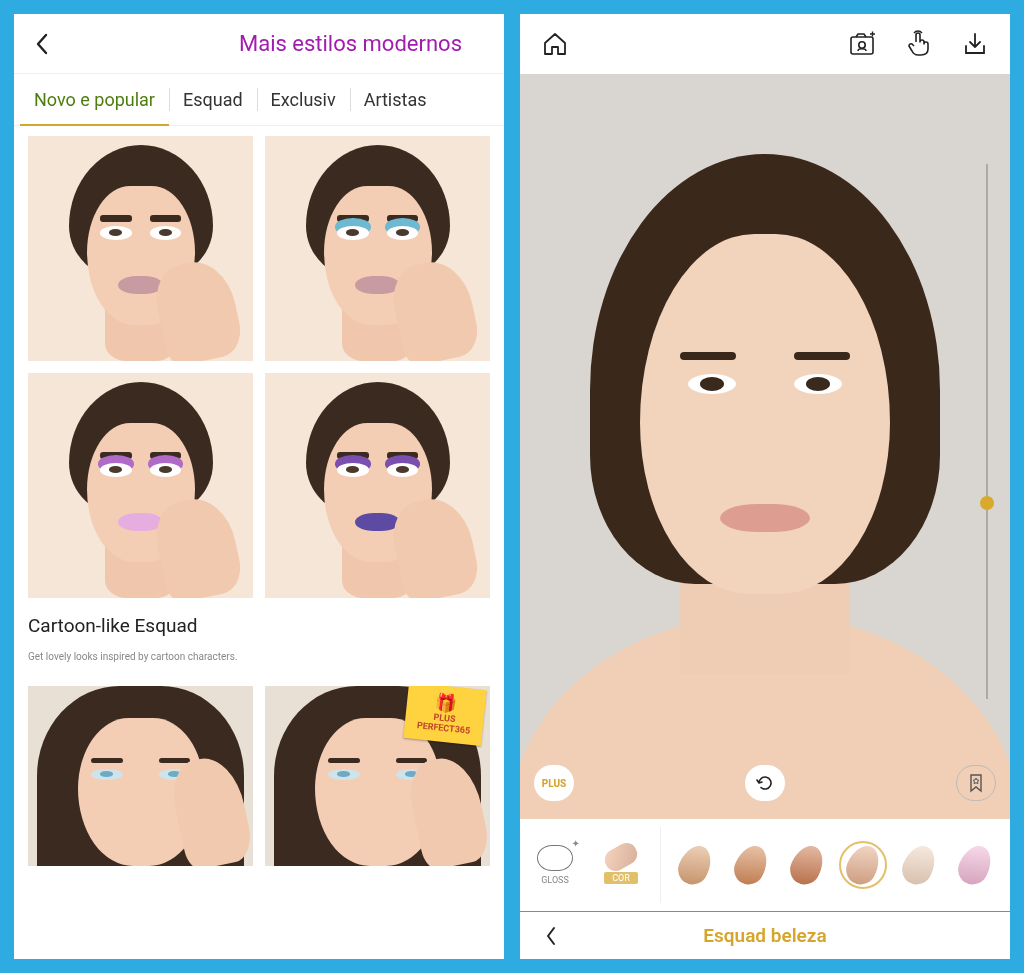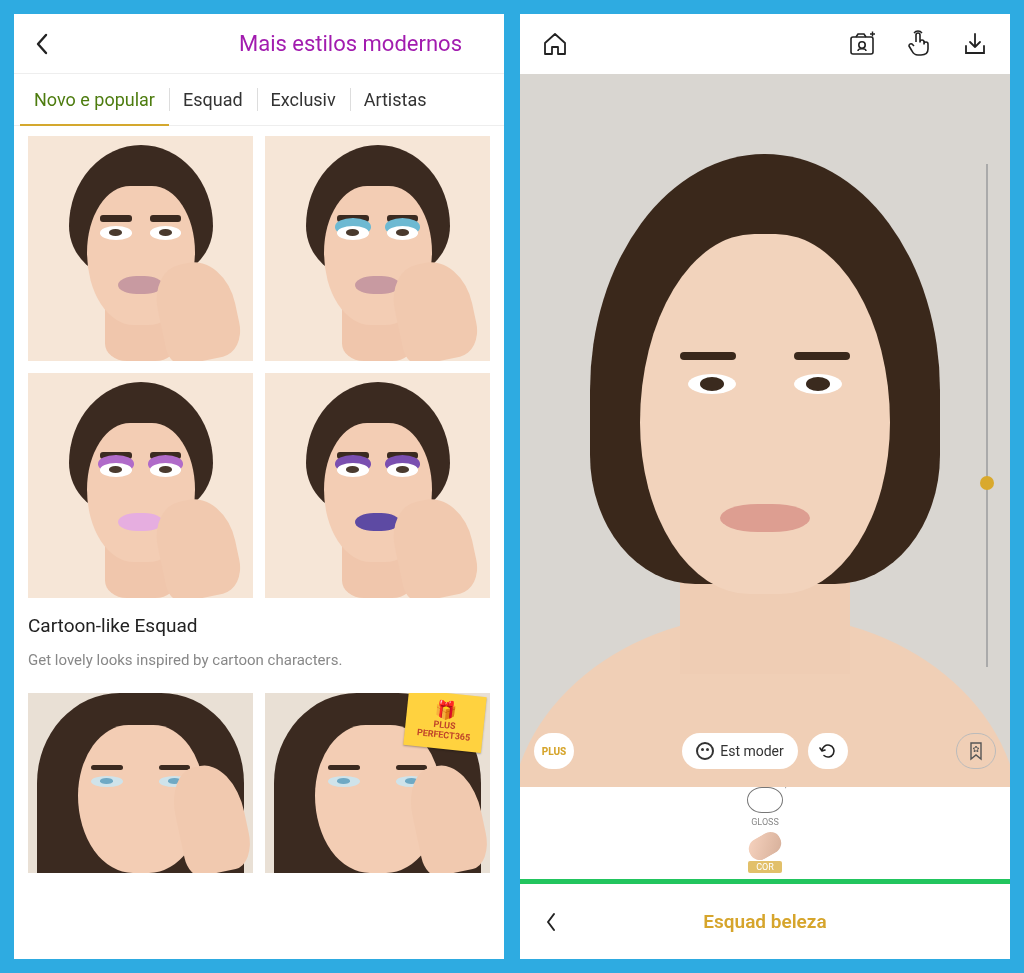--- a/index.html
+++ b/index.html
@@ -51,21 +51,21 @@
   .eye { position:absolute; width:14%; height:6%; background:#fff; border-radius:50%; top:40%;}
   .eye.l{ left:32%;} .eye.r{ right:32%;}
   .pupil{ position:absolute; top:25%; left:30%; right:30%; bottom:25%; background:#4a3a2e; border-radius:50%;}
   .brow{ position:absolute; width:14%; height:3%; background:#3b2a20; border-radius:3px; top:35%;}
   .brow.l{left:32%;} .brow.r{right:32%;}
   .lips{ position:absolute; left:40%; right:40%; top:62%; height:8%; border-radius:50%/60%;}
   .hand{ position:absolute; bottom:0; right:8%; width:34%; height:44%; background:#f1c9af; border-radius:40% 50% 30% 20%; transform:rotate(-12deg);}
   .section-row{ display:flex; align-items:center; justify-content:space-between; margin-top:6px;}
   .section-title{ font-size:19px; color:#222;}
   .try-btn{ background:#000; color:#fff; border:none; border-radius:6px; padding:10px 14px; font-size:16px; cursor:pointer;}
-  .section-desc{ color:#888; font-size:15px; margin:4px 0 14px;}
+  .section-desc{ color:#888; font-size:10px; margin:4px 0 14px;}
   .thumb2 { background:#e9e0d5; height:180px; position:relative; overflow:hidden;}
   .plus-badge{
     position:absolute; top:0; right:6px; width:78px; height:56px; background:#ffd23f;
     transform:rotate(6deg); box-shadow:0 1px 2px rgba(0,0,0,.3);
     display:flex; flex-direction:column; align-items:center; justify-content:center;
     font-size:9px; font-weight:700; color:#c0442a;
   }
   .plus-badge .gift{ font-size:18px; line-height:1; color:#c0442a;}
   
   .toolbar{ height:60px; display:flex; align-items:center; padding:0 18px; gap:22px;}
@@ -87,31 +87,31 @@
   .model-brow.l{left:160px;} .model-brow.r{right:160px;}
   .model-lips{ position:absolute; left:200px; right:200px; top:430px; height:28px; background:#dd9e91; border-radius:50%/60%;}
   .chip-row{ position:absolute; left:0; right:0; bottom:18px; display:flex; align-items:center; gap:10px; padding:0 14px;}
   .chip{ background:#fff; border-radius:18px; height:36px; display:flex; align-items:center; padding:0 14px; font-size:14px; color:#333;}
   .chip.plus{ background:#fff; width:40px; padding:0; justify-content:center; font-size:10px; font-weight:800; color:#d6a52c;}
   .chip.icon-only{ width:40px; padding:0; justify-content:center;}
   .chip .face-ico{ width:18px;height:18px;border:2px solid #333;border-radius:50%;margin-right:6px;position:relative;}
   .chip .face-ico::before{content:"";position:absolute;top:4px;left:3px;width:3px;height:3px;background:#333;border-radius:50%;}
   .chip .face-ico::after{content:"";position:absolute;top:4px;right:3px;width:3px;height:3px;background:#333;border-radius:50%;}
   .chip-spacer{flex:1;}
-  .swatch-bar{ background:#fff; height:92px; display:flex; align-items:center; padding:0 6px; gap:8px; overflow:hidden;flex-direction:column;}
+  .swatch-bar{ background:#fff; height:92px; display:flex; align-items:center; padding:0 6px; gap:8px; overflow:hidden;}
   .swatch-col{ display:flex; flex-direction:column; align-items:center; gap:4px; font-size:10px; color:#888; width:58px;}
   .swatch-lips{ width:36px;height:26px;border:1.5px solid #777;border-radius:50%/60%; position:relative;}
   .swatch-lips::after{content:"✦";position:absolute;top:-8px;right:-8px;font-size:10px;color:#888;}
   .swatch-pill{ width:34px;height:22px; border-radius:11px; display:inline-block; background:linear-gradient(135deg,#fff3, #0002), var(--c, #eee); transform:rotate(-30deg);}
   .swatch-label{ font-size:9px; color:#888;}
   .swatch-label.cor{ background:#e2c06a; color:#fff; padding:1px 8px; border-radius:2px;}
   .sw-item{ width:48px; height:48px; border-radius:50%; display:flex; align-items:center; justify-content:center; cursor:pointer;}
   .sw-item.sel{ border:2px solid #e2c06a;}
   .sw-blob{ width:30px; height:40px; border-radius:50% 50% 50% 50% / 60% 60% 40% 40%; transform:rotate(25deg);}
-  .bottom-row{ height:80px; display:flex; align-items:center; padding:0 14px; border-top:5px solid #22c55e;}
+  .bottom-row{ height:48px; display:flex; align-items:center; padding:0 14px; border-top:1px solid #22c55e;}
   .bottom-title{ flex:1; text-align:center; color:#d6a52c; font-size:19px; font-weight:600;}
 </style>
 </head>
 <body>
 
 <div class="phone">
   <div class="hdr">
     <div class="back-chevron">
       <svg width="16" height="24" viewBox="0 0 16 24">
           <path d="M12 3 L4 12 L12 21" stroke="#222" stroke-width="2.4" fill="none" stroke-linecap="round" stroke-linejoin="round"></path>
@@ -289,24 +289,20 @@
         <div class="model-pupil"></div>
       </div>
     <div class="model-lips"></div>
 
     <div class="slider-track"></div>
     <div class="slider-thumb"></div>
 
     <div class="chip-row">
       <div class="chip plus">PLUS</div>
       <div class="chip-spacer"></div>
-      <div class="chip">
-        <span class="face-ico"></span>
-        <span>Est moder</span>
-      </div>
       <div class="chip icon-only">
         <svg width="20" height="20" viewBox="0 0 20 20">
             <path d="M4 10 a6 6 0 1 1 2 4.5 M4 10 l-2 -3 M4 10 l3 -1" fill="none" stroke="#222" stroke-width="1.6" stroke-linecap="round"></path>
           </svg>
       </div>
       <div class="chip-spacer"></div>
       <div class="chip icon-only" style="background:transparent;border:1px solid #bbb;">
         <svg width="20" height="20" viewBox="0 0 20 20">
             <path d="M5 2 H15 V18 L10 14 L5 18 Z" fill="none" stroke="#555" stroke-width="1.4"></path>
             <path d="M10 5 l1 2 2 .3 -1.5 1.4 .4 2 -1.9 -1 -1.9 1 .4 -2 L7 7.3 9 7 Z" fill="none" stroke="#555" stroke-width="1"></path>

